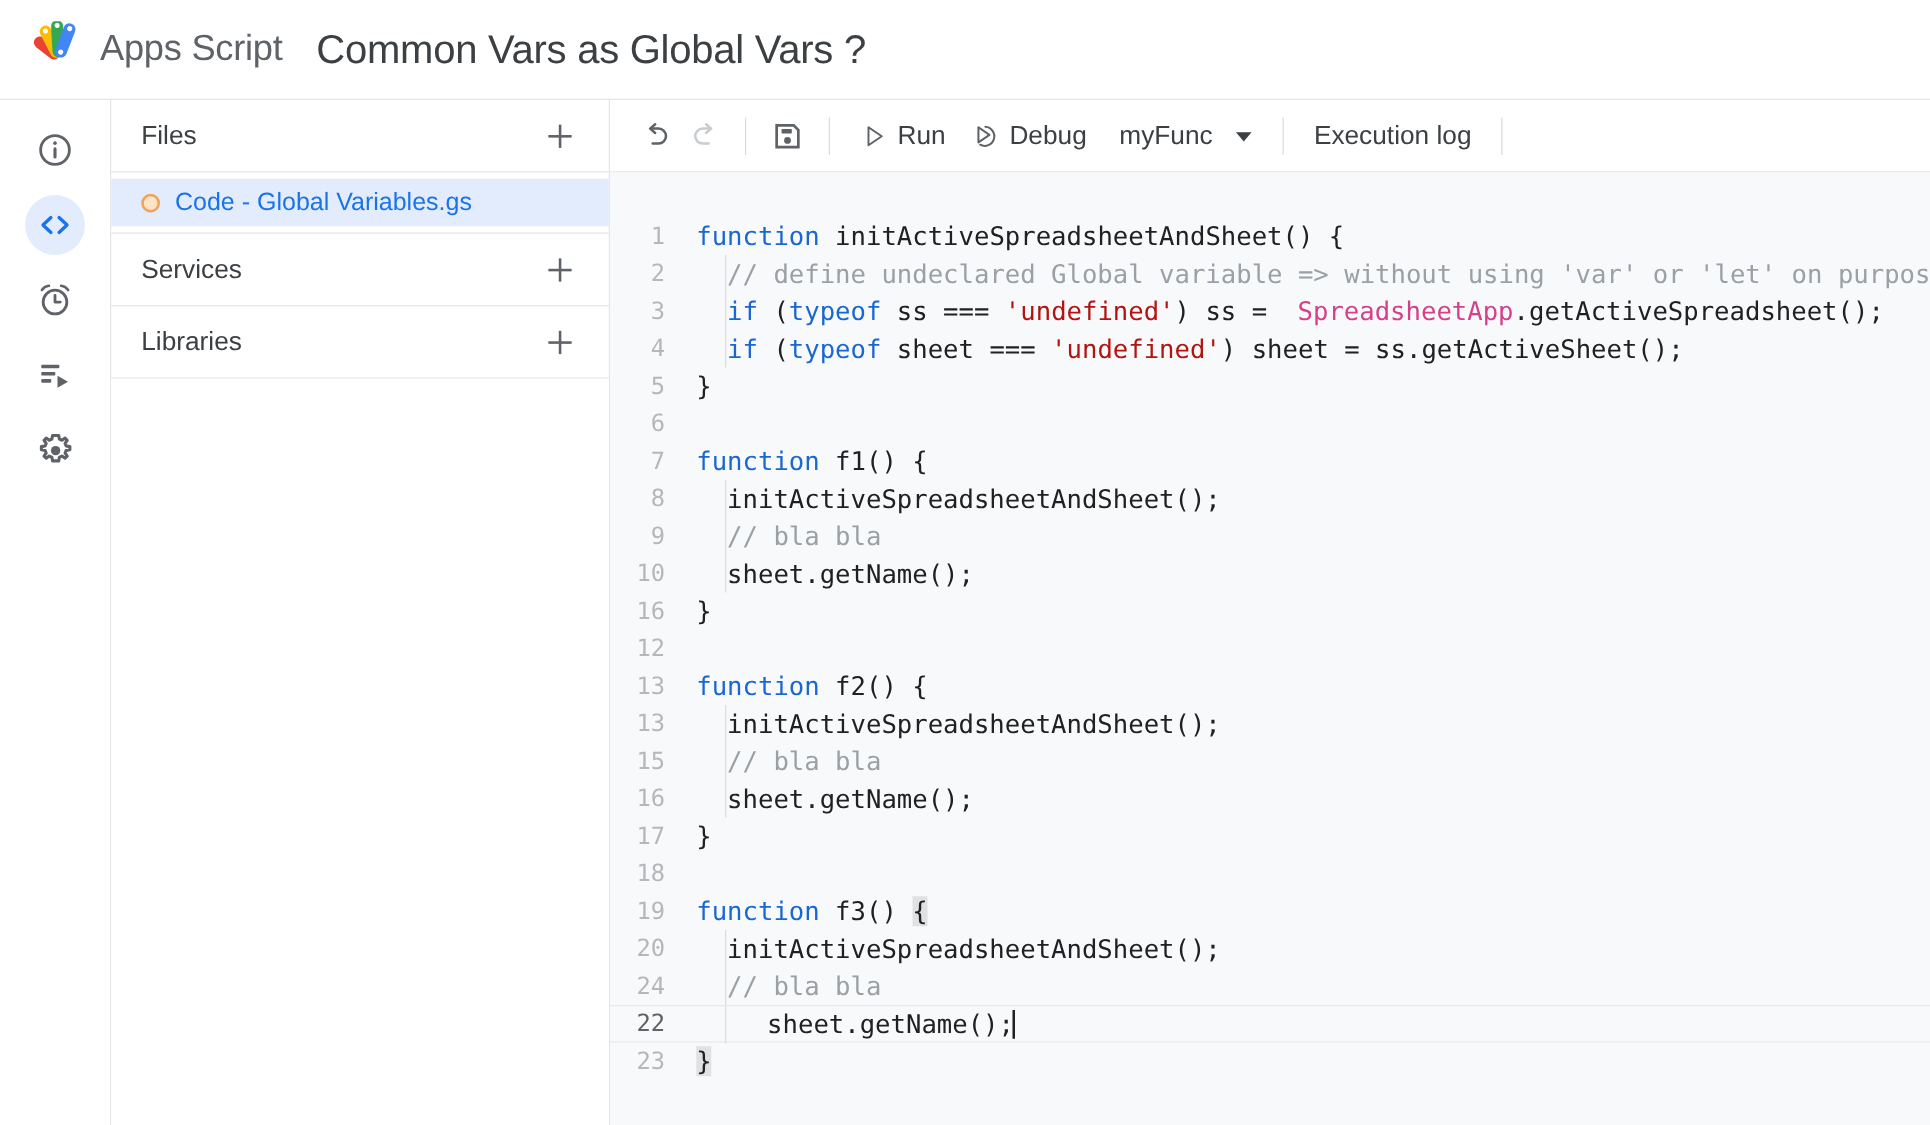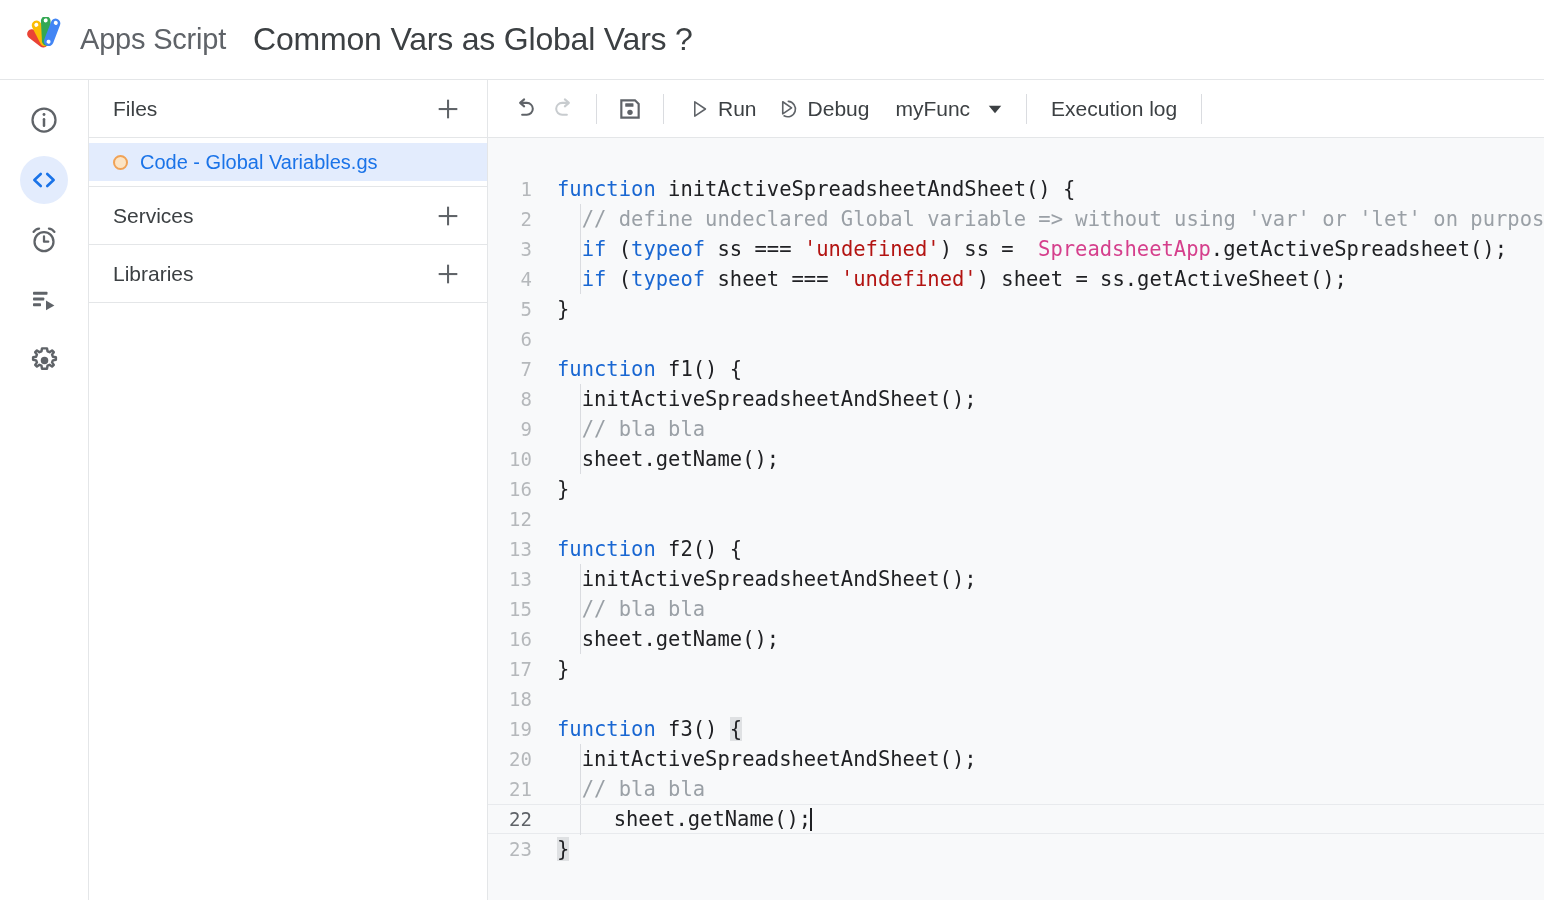--- a/index.html
+++ b/index.html
@@ -498,21 +498,21 @@
             <div class="code-row"><div class="gutter">16</div><div class="code-text"><span class="t-pln">}</span></div></div>
             <div class="code-row"><div class="gutter">12</div><div class="code-text"></div></div>
             <div class="code-row"><div class="gutter">13</div><div class="code-text"><span class="t-kw">function</span><span class="t-pln"> f2() {</span></div></div>
             <div class="code-row"><div class="gutter">13</div><span class="iguide"></span><div class="code-text"><span class="t-pln">  initActiveSpreadsheetAndSheet();</span></div></div>
             <div class="code-row"><div class="gutter">15</div><span class="iguide"></span><div class="code-text"><span class="t-pln">  </span><span class="t-com">// bla bla</span></div></div>
             <div class="code-row"><div class="gutter">16</div><span class="iguide"></span><div class="code-text"><span class="t-pln">  sheet.getName();</span></div></div>
             <div class="code-row"><div class="gutter">17</div><div class="code-text"><span class="t-pln">}</span></div></div>
             <div class="code-row"><div class="gutter">18</div><div class="code-text"></div></div>
             <div class="code-row"><div class="gutter">19</div><div class="code-text"><span class="t-kw">function</span><span class="t-pln"> f3() </span><span class="t-brk">{</span></div></div>
             <div class="code-row"><div class="gutter">20</div><span class="iguide"></span><div class="code-text"><span class="t-pln">  initActiveSpreadsheetAndSheet();</span></div></div>
-            <div class="code-row"><div class="gutter">21</div><span class="iguide"></span><div class="code-text"><span class="t-pln">  </span><span class="t-com">// bla bla</span></div></div>
+            <div class="code-row"><div class="gutter">24</div><span class="iguide"></span><div class="code-text"><span class="t-pln">  </span><span class="t-com">// bla bla</span></div></div>
             <div class="code-row active-line"><div class="gutter">22</div><span class="iguide"></span><div class="code-text"><span class="t-pln">  sheet.getName();</span><span class="caret"></span></div></div>
             <div class="code-row"><div class="gutter">23</div><div class="code-text"><span class="t-brk">}</span></div></div>
           </div>
       </div>
 
     </div>
   </div>
 </div>
 
 </body></html>

